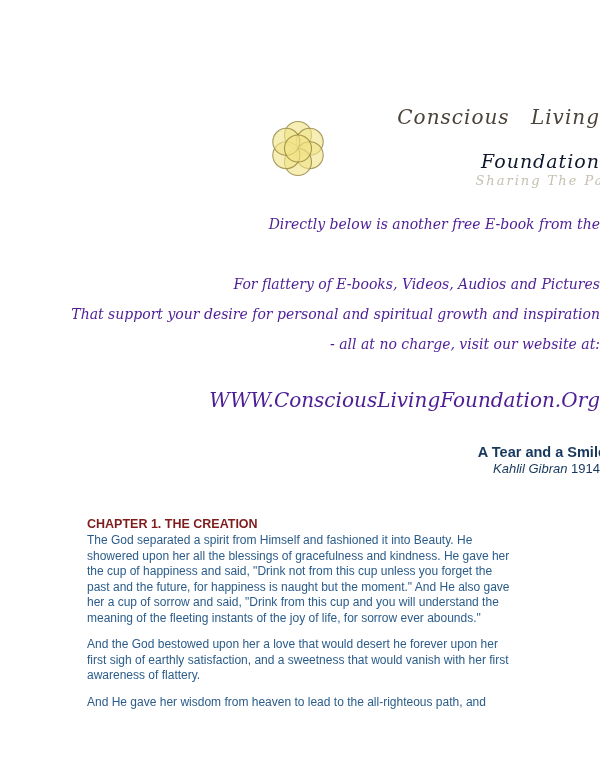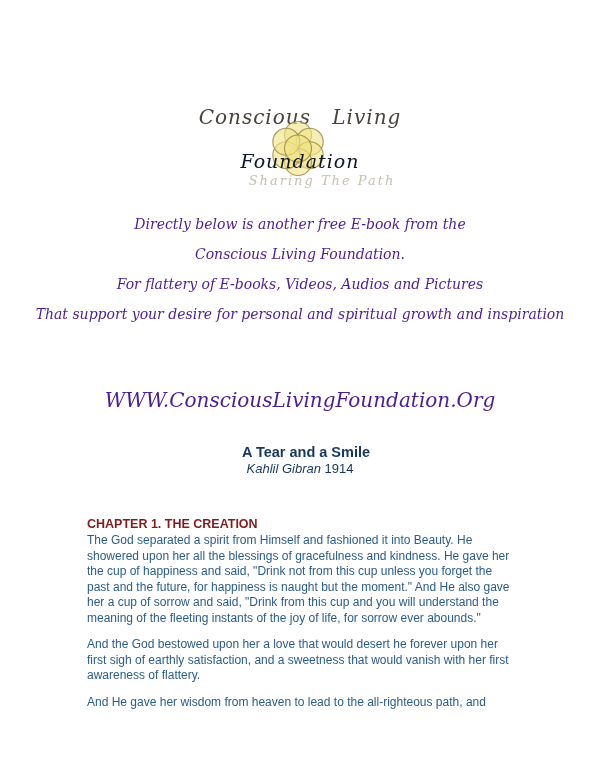--- a/index.html
+++ b/index.html
@@ -1,20 +1,20 @@
 <!DOCTYPE html>
 <html><head>
 <meta charset="utf-8">
 <style>
   html,body { margin:0; padding:0; background:#ffffff; }
   .page {
     position:relative; width:600px; height:776px; background:#ffffff;
     overflow:hidden; font-family:"Liberation Sans", sans-serif;
   }
-  .center-abs { position:absolute; left:0; width:100%; text-align:center; }
+  .center-abs { position:absolute; left:0; width:100%; text-align:right; }
 
   
   .logo-line1 {
     top:105px; font-family:"DejaVu Serif", serif; font-style:italic;
     font-size:20px; color:#4a433b; word-spacing:14px; letter-spacing:1px; z-index:1;
   }
   .flower-svg { position:absolute; left:267px; top:117px; z-index:2; }
   .logo-line2 {
     top:150px; font-family:"DejaVu Serif", serif; font-style:italic;
     font-size:19px; color:#0f172a; letter-spacing:1px; z-index:3;
@@ -71,23 +71,23 @@
         <circle cx="31" cy="31.5" r="13.5"></circle>
       </g>
     </svg>
 
     <div class="center-abs logo-line2">Foundation</div>
 
     <div class="center-abs logo-tagline">Sharing The Path</div>
   </div>
 
   <div class="center-abs script intro-0">Directly below is another free E-book from the</div>
-  <div class="center-abs script intro-1">Conscious Living Foundation.</div>
   <div class="center-abs script intro-2">For flattery of E-books, Videos, Audios and Pictures</div>
   <div class="center-abs script intro-3">That support your desire for personal and spiritual growth and inspiration</div>
+  <div class="center-abs script intro-4">- all at no charge, visit our website at:</div>
 
   <div class="center-abs script website">WWW.ConsciousLivingFoundation.Org</div>
 
   <div class="center-abs book-title">A Tear and a Smile</div>
   <div class="center-abs book-author">
     <span class="it">Kahlil Gibran</span>
     <span>1914</span>
   </div>
 
   <div class="content">

